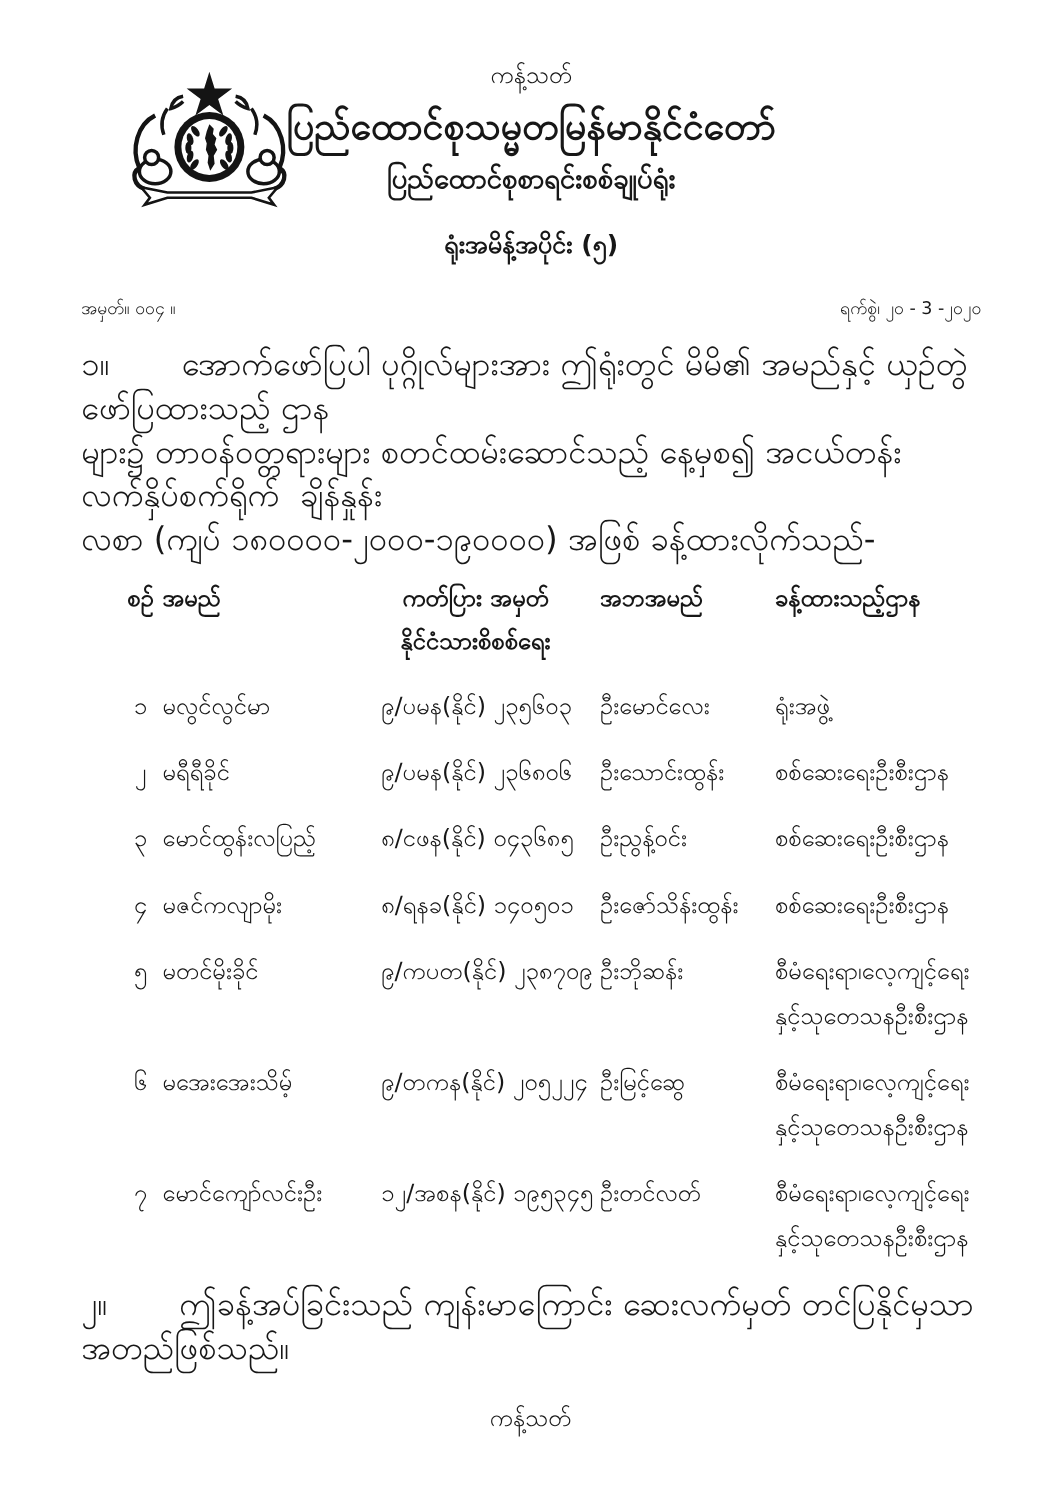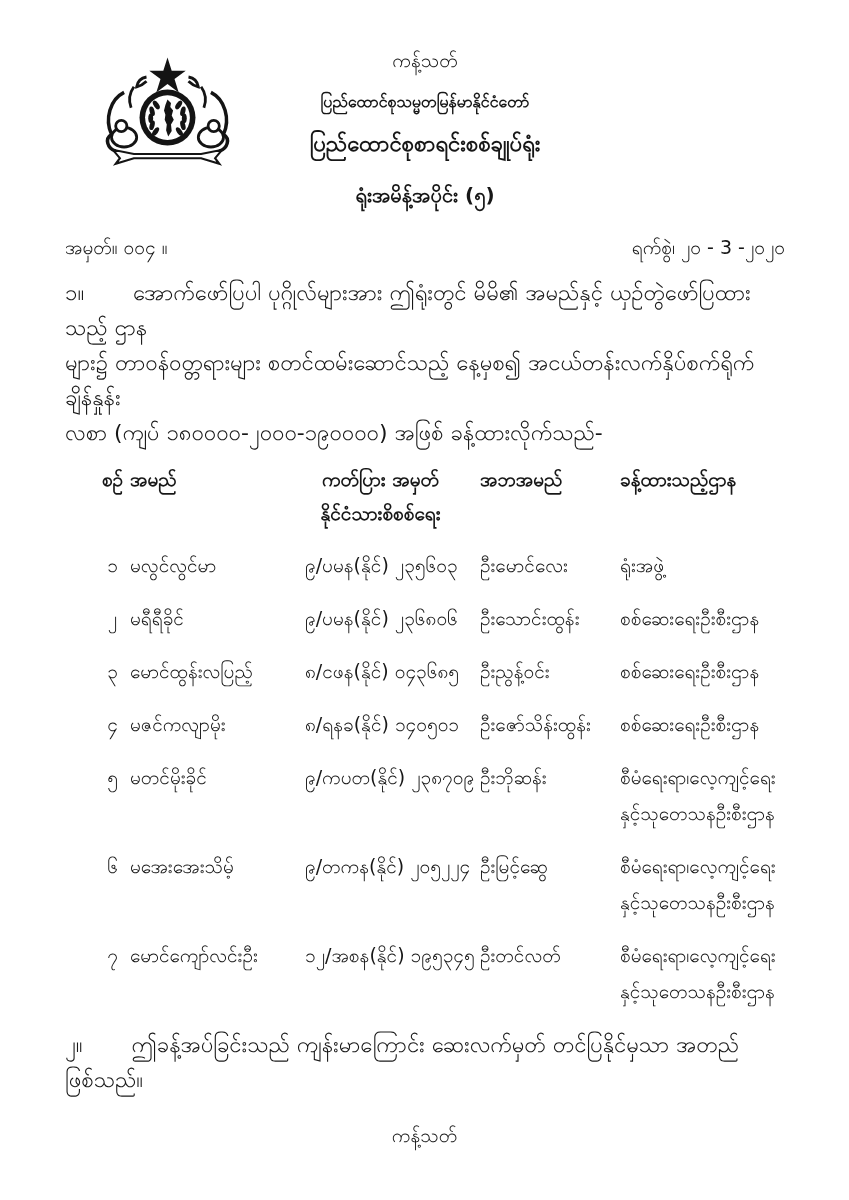--- a/index.html
+++ b/index.html
@@ -7,25 +7,25 @@
     width:849px;height:1200px;background:#ffffff;color:#171717;
     font-family:"DejaVu Sans",sans-serif;
     position:relative;box-sizing:border-box;
     padding:45px 64px 0 65px;overflow:hidden;
   }
   .classification{text-align:center;font-size:19px;line-height:30px;}
   .emblem{position:absolute;left:95px;top:56px;width:145px;height:112px;}
   .emblem svg{display:block;width:100%;height:100%;}
   .titles{text-align:center;}
   .title{font-weight:bold;}
-  .title.state{font-size:16px;line-height:30px;margin-top:12px;}
+  .title.state{font-size:30px;line-height:30px;margin-top:12px;}
   .title.office{font-size:22px;line-height:30px;margin-top:12px;}
   .title.order{font-size:20px;line-height:28px;margin-top:22px;}
-  .meta-row{display:flex;justify-content:space-between;margin-top:24px;font-size:19px;line-height:28px;}
-  .para{font-size:22px;}
+  .meta-row{display:flex;justify-content:space-between;margin-top:24px;font-size:14px;line-height:28px;}
+  .para{font-size:26px;}
   .para1{margin-top:14px;}
   .pline{line-height:35px;white-space:pre-wrap;}
   .para2{margin-top:18px;line-height:35px;white-space:pre-wrap;}
   .table{margin-top:12px;margin-left:30px;font-size:19px;}
   .row{display:grid;grid-template-columns:35px 175px 175px 140px 1fr;align-items:start;}
   .thead{line-height:34px;font-weight:bold;}
   .trow{margin-top:17px;line-height:36px;}
   .c-no{text-align:center;}
   .thead .c-nrc{text-align:center;padding-right:24px;}
   .signature{margin-top:118px;margin-left:auto;margin-right:-15px;width:200px;text-align:center;font-weight:bold;font-size:24px;}

